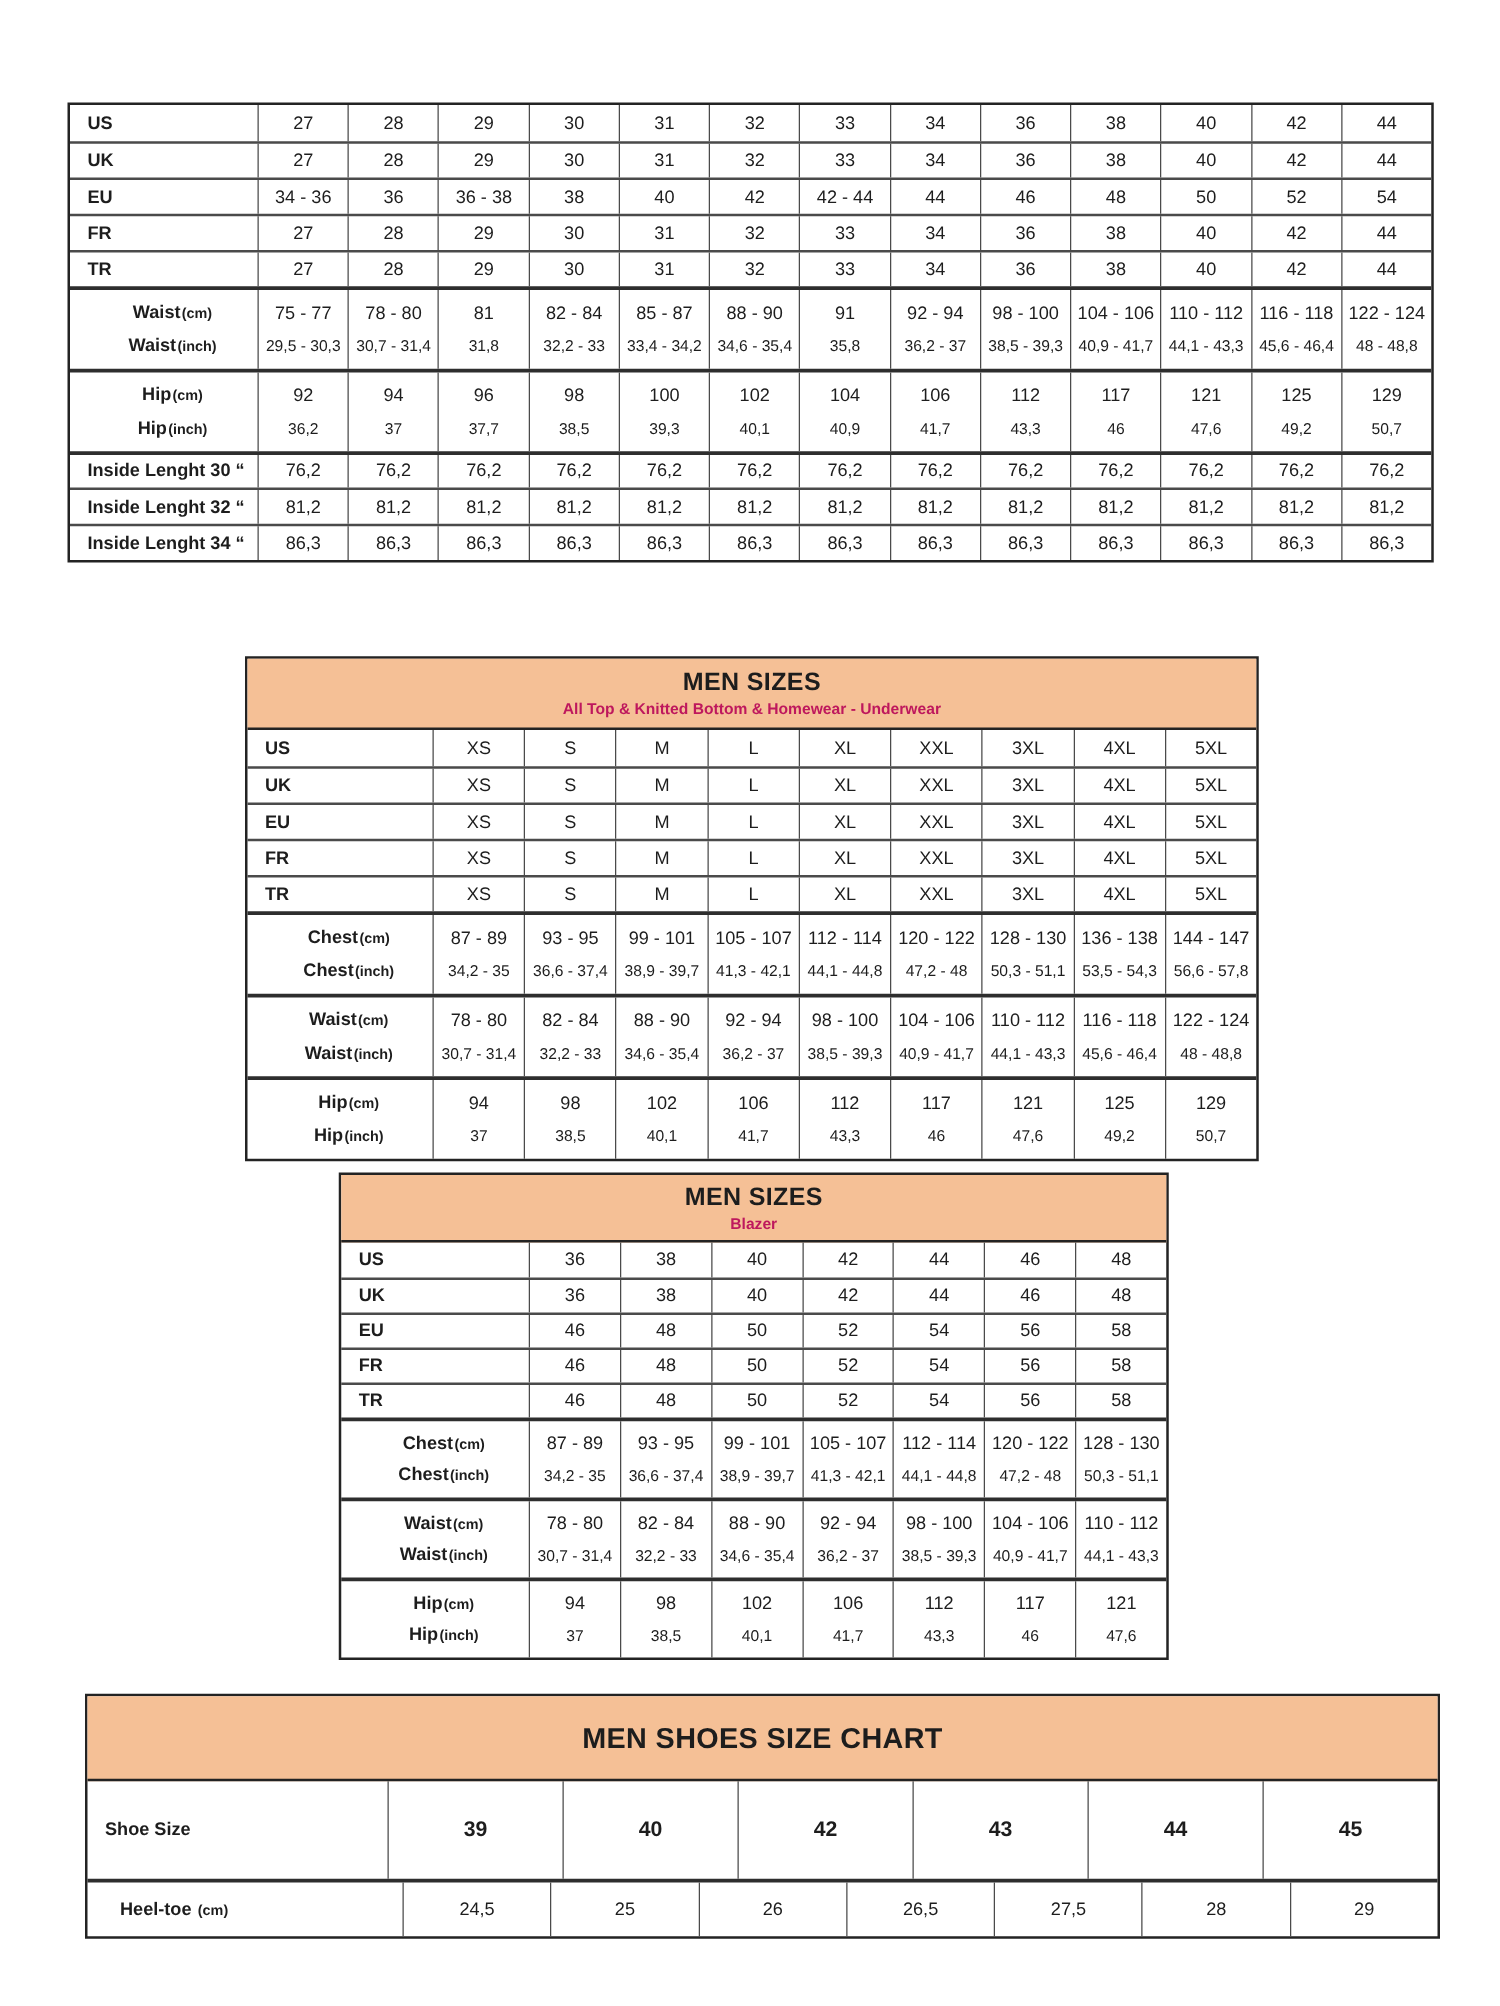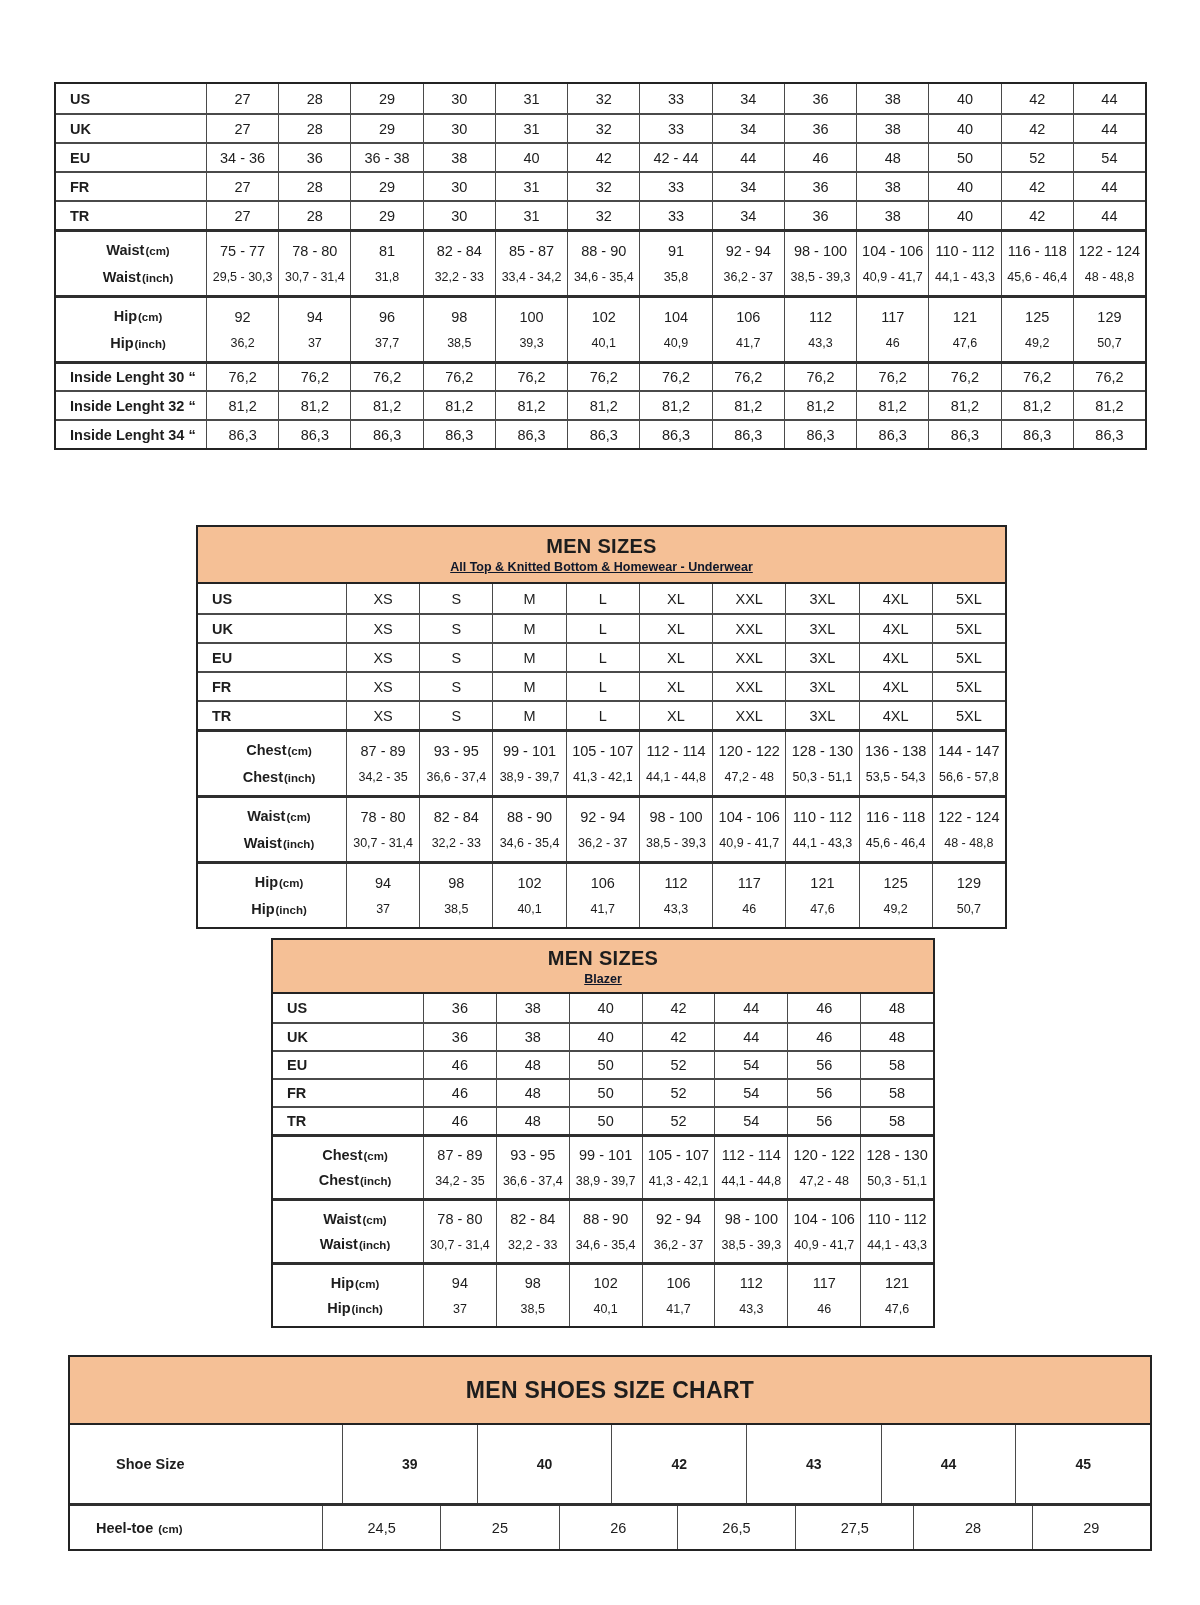--- a/index.html
+++ b/index.html
@@ -8,21 +8,21 @@
   .page { position:relative; width:1200px; height:1605px; background:#ffffff; overflow:hidden; }
 
   .size-table { position:absolute; background:#ffffff; border:2px solid #232323; }
   .band {
     height:var(--band-h,54px); background:var(--band-color,#f5c096);
     border-bottom:2px solid #232323;
     display:flex; flex-direction:column; align-items:center; justify-content:center;
     gap:2px;
   }
   .band .t { font-weight:bold; font-size:var(--title-size,20px); letter-spacing:.3px; color:#1d1d1d; }
-  .band .st { font-weight:bold; font-size:12.5px; color:#0f172a;text-decoration:underline; }
+  .band .st { font-weight:bold; font-size:12.5px; color:#be185d; }
   .band .st:empty { display:none; }
 
   .row { display:flex; align-items:stretch; height:var(--row-h,29px); border-top:2px solid #4a4a4a; }
   .tbody .row:first-child { border-top:none; }
   .row.group { border-top:3px solid #2e2e2e; }
   .row.pair { height:var(--pair-h,66px); }
 
   .cell { display:flex; align-items:center; justify-content:center; overflow:hidden; }
   .cell.label {
     width:var(--label-w,150px); flex:0 0 var(--label-w,150px);
@@ -33,25 +33,25 @@
   .unit { font-size:11.5px; font-weight:bold; margin-left:1px; }
 
   .row.pair .cell { flex-direction:column; justify-content:space-evenly; align-items:center; }
   .row.pair .cell.label { align-items:center; }
   .row.pair .labline { display:flex; align-items:baseline; }
   .cm  { font-size:14.5px; white-space:nowrap; }
   .inch { font-size:12.5px; white-space:nowrap; }
 
   
   .row.v-shoe { height:78px; }
-  .row.v-shoe .cell.data { font-weight:bold; font-size:14px; }
+  .row.v-shoe .cell.data { font-weight:bold; font-size:17px; }
   .row.v-heel { height:46px;padding-left:12px; }
   .row.v-heel .cell.data { font-size:14.5px; }
   .row.v-shoe, .row.v-heel { border-top:3px solid #2e2e2e; }
-  .tbody .row.v-shoe:first-child { border-top:none;margin-left:32px; }
+  .tbody .row.v-shoe:first-child { border-top:none; }
 </style>
 </head>
 <body>
 
 <div class="page">
 
   <section class="size-table" style="left:54px; top:82px; width:1093px; --band-h:54px; --row-h:29px; --pair-h:66px; --label-w:150px; --title-size:20px;">
     <div class="tbody">
         <div class="row single">
           <div class="cell label">

